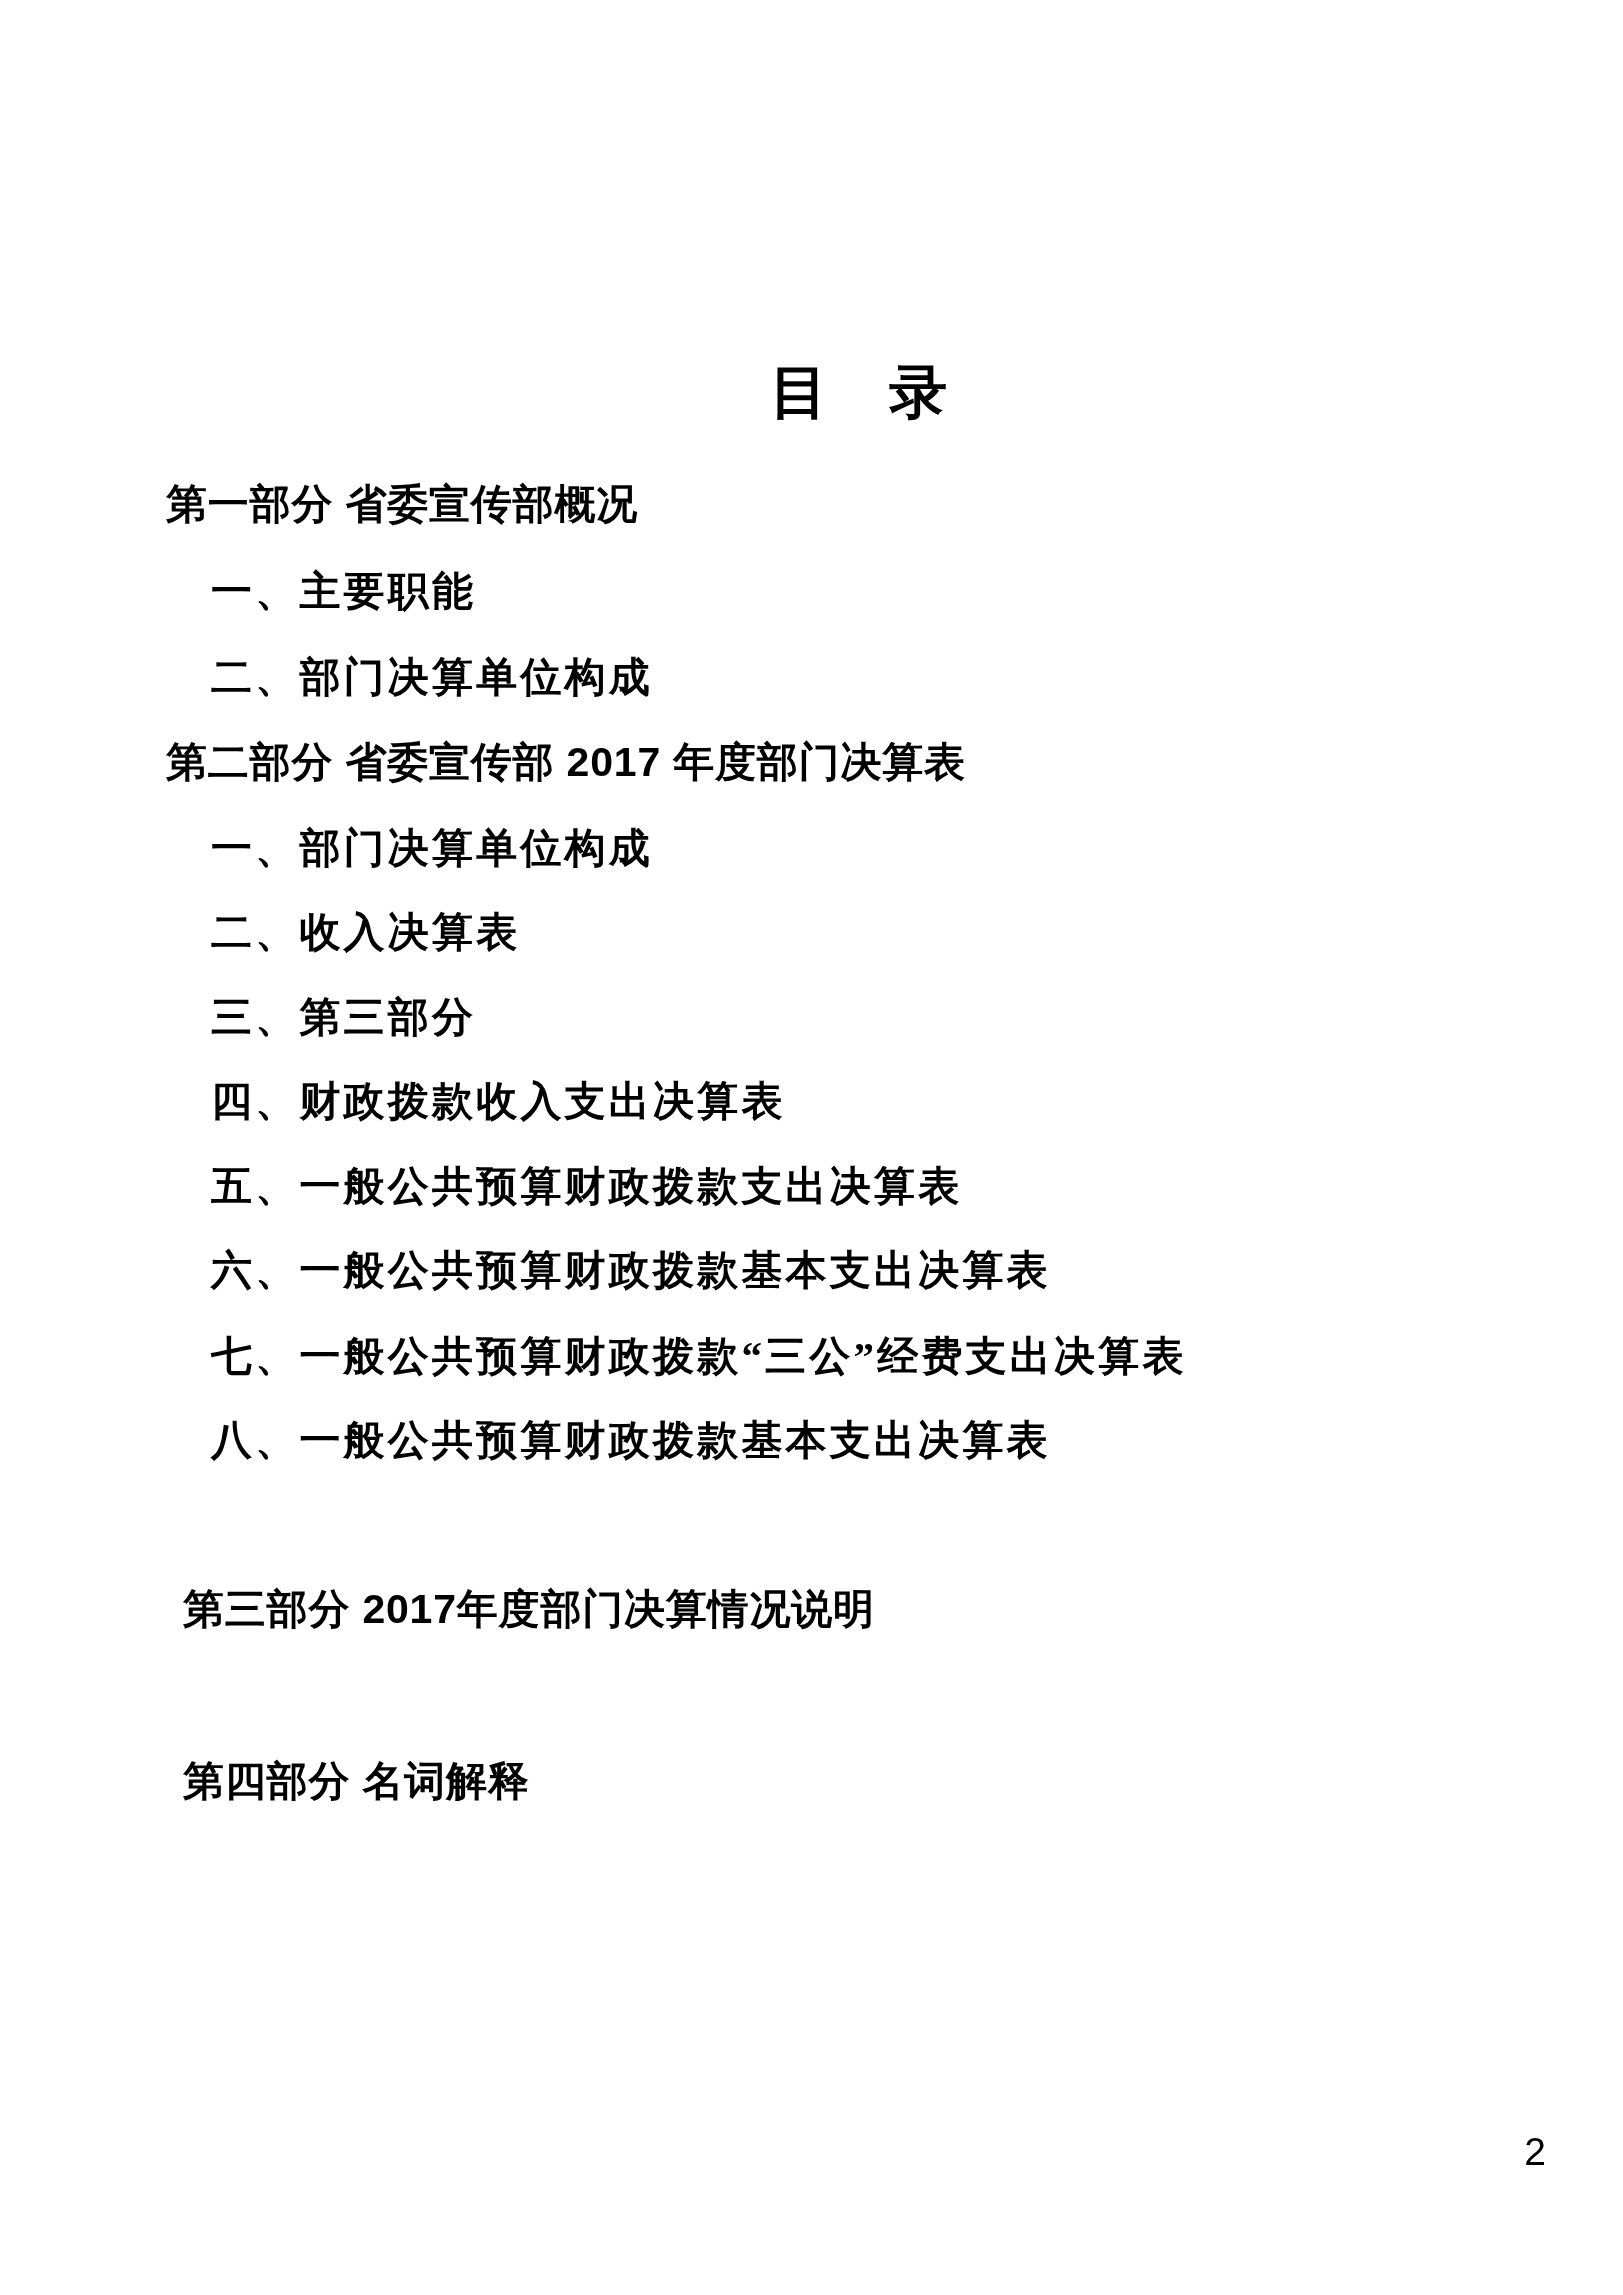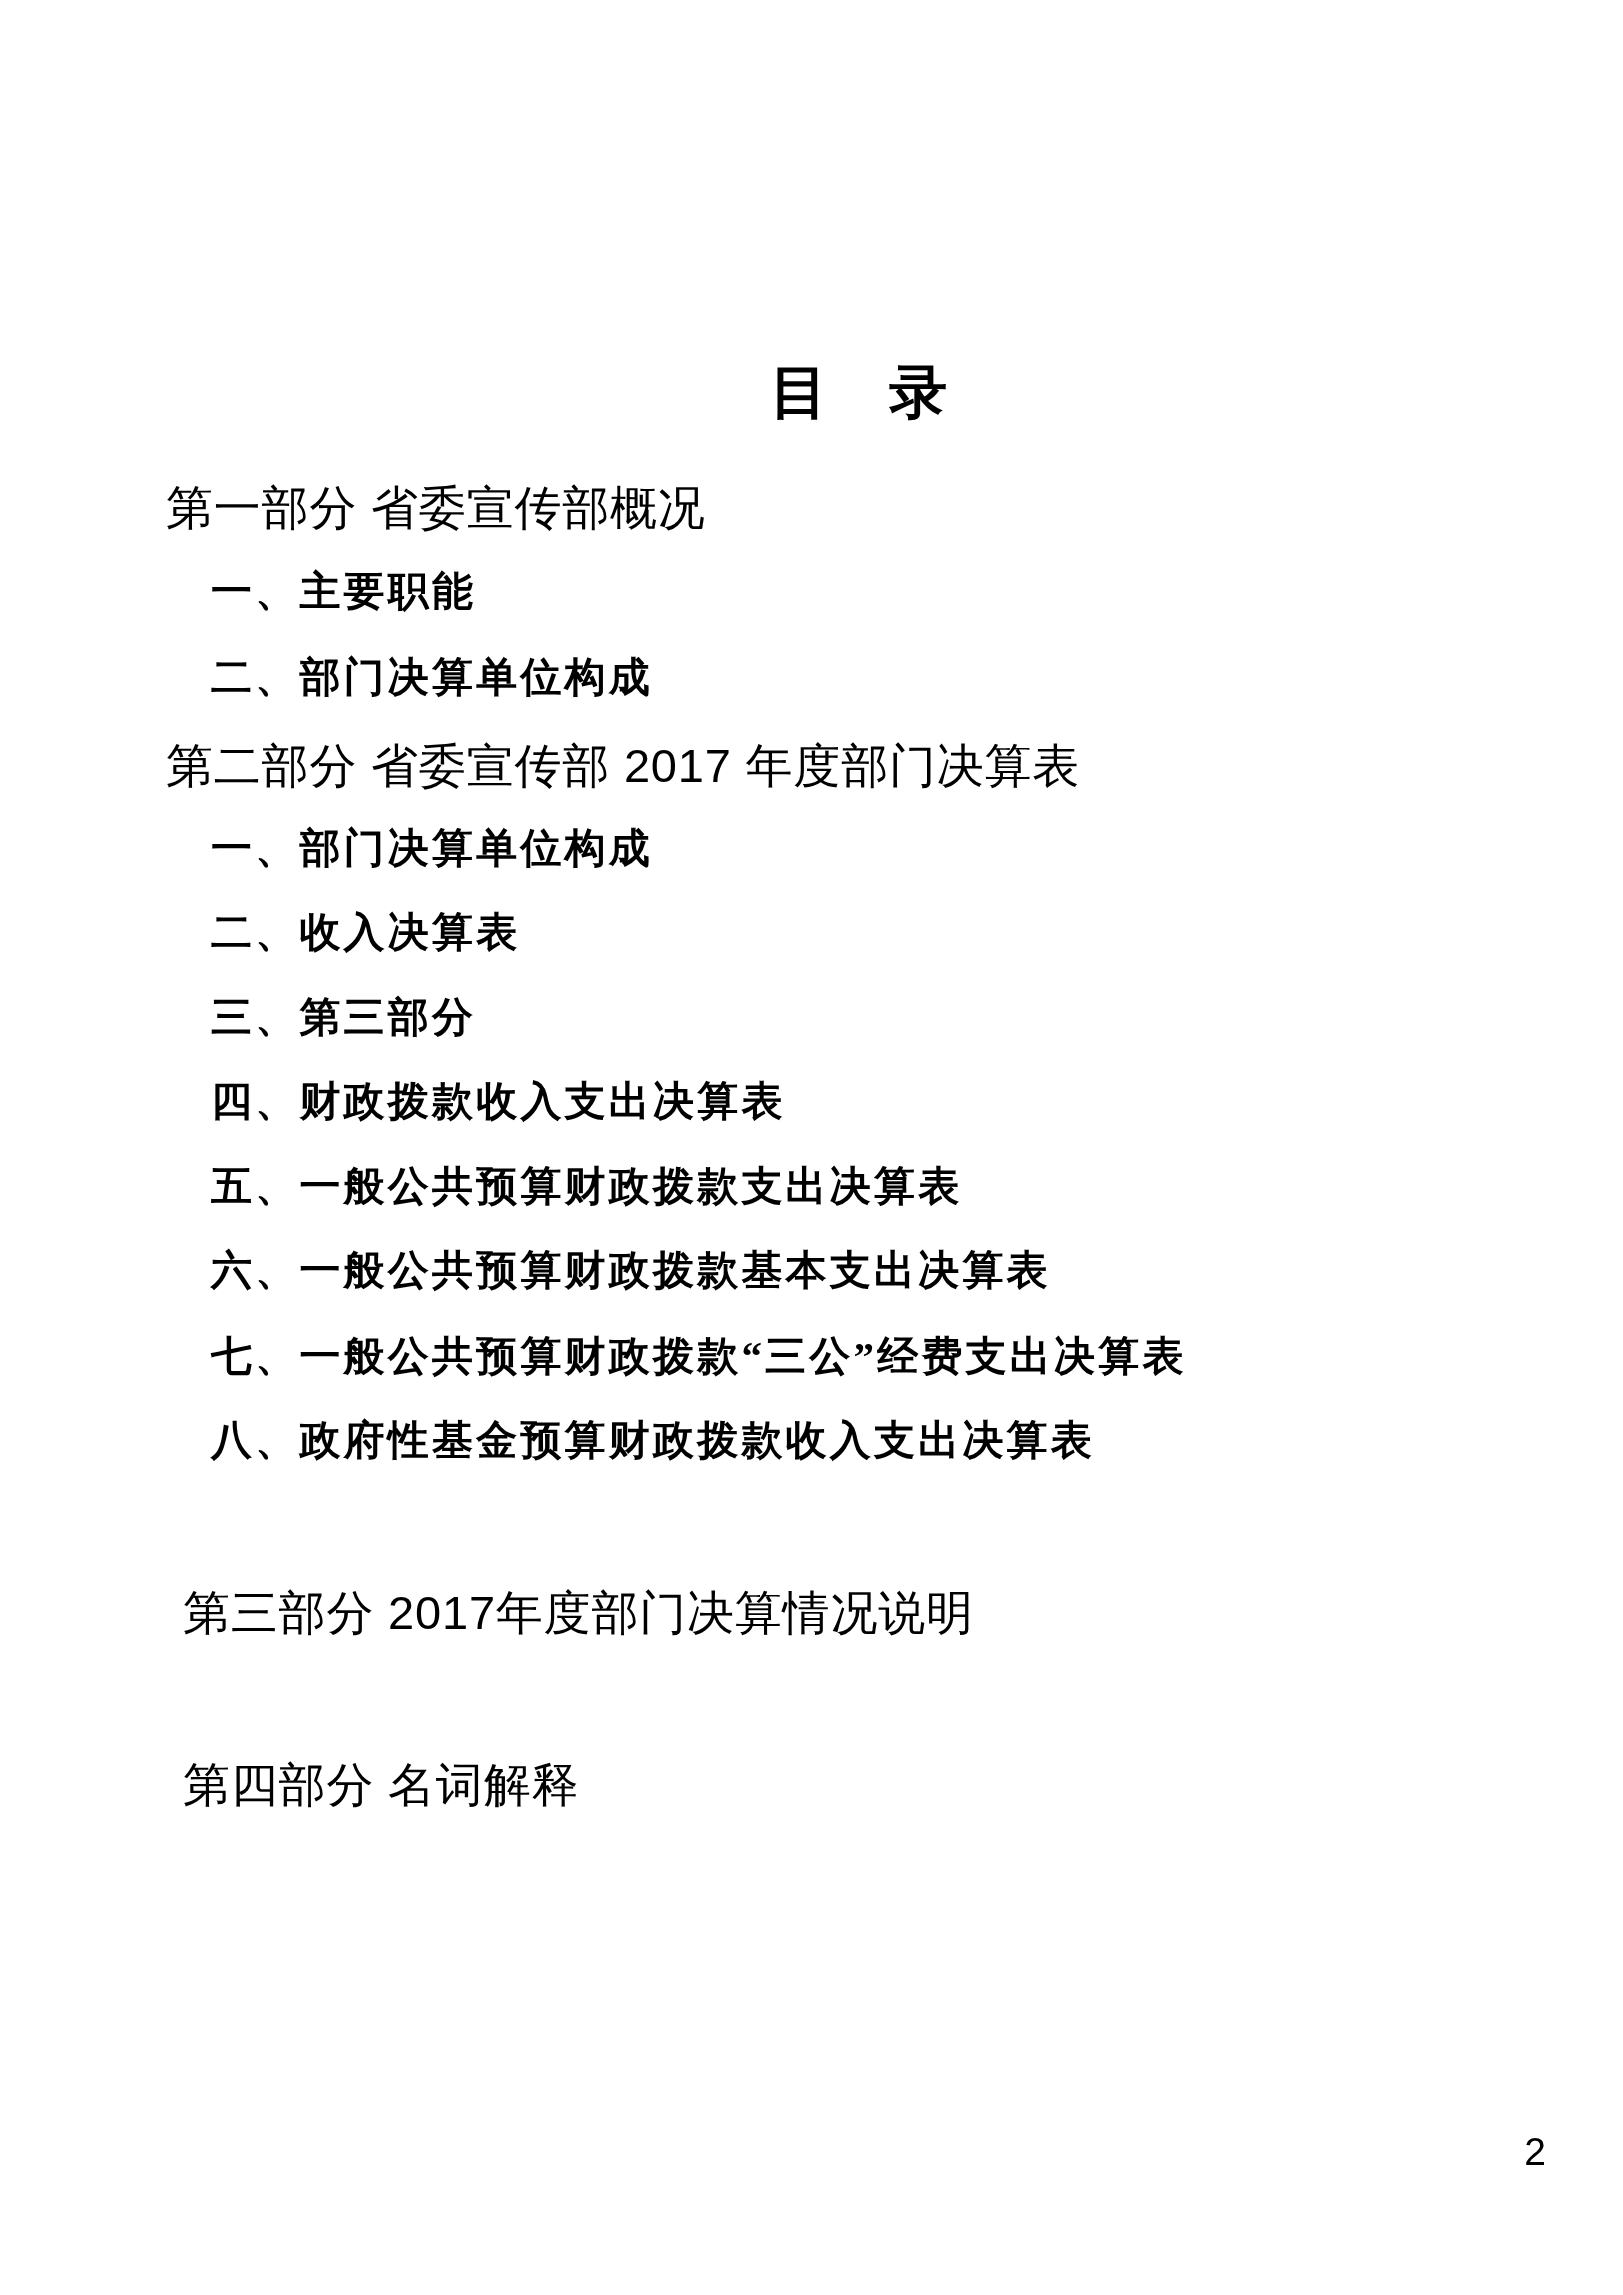--- a/index.html
+++ b/index.html
@@ -24,22 +24,22 @@
     font-weight: 700;
     font-size: 58px;
     line-height: 1;
     letter-spacing: 1.6px;
     white-space: nowrap;
     margin-left: 48px;
   }
   .sec {
     position: absolute;
     font-family: "Liberation Sans", sans-serif;
-    font-weight: 400;
-    font-size: 47px;
+    font-weight: 700;
+    font-size: 41px;
     line-height: 1;
     letter-spacing: 0.8px;
     white-space: nowrap;
   }
   .item {
     position: absolute;
     font-family: "Liberation Serif", serif;
     font-weight: 700;
     font-size: 41px;
     line-height: 1;
@@ -78,21 +78,21 @@
   <div class="item" style="top:997px; left:211px">三、第三部分</div>
 
   <div class="item" style="top:1081px; left:211px">四、财政拨款收入支出决算表</div>
 
   <div class="item" style="top:1166px; left:211px">五、一般公共预算财政拨款支出决算表</div>
 
   <div class="item" style="top:1250px; left:211px">六、一般公共预算财政拨款基本支出决算表</div>
 
   <div class="item" style="top:1336px; left:211px">七、一般公共预算财政拨款“三公”经费支出决算表</div>
 
-  <div class="item" style="top:1420px; left:211px">八、政府性基金预算财政拨款收入支出决算表</div>
+  <div class="item" style="top:1420px; left:211px">八、一般公共预算财政拨款基本支出决算表</div>
 
   <div class="sec" style="top:1589px; left:183px">第三部分 2017年度部门决算情况说明</div>
 
   <div class="sec" style="top:1761px; left:183px">第四部分 名词解释</div>
 
   <div class="page-num">2</div>
 
 </div>
 
 

